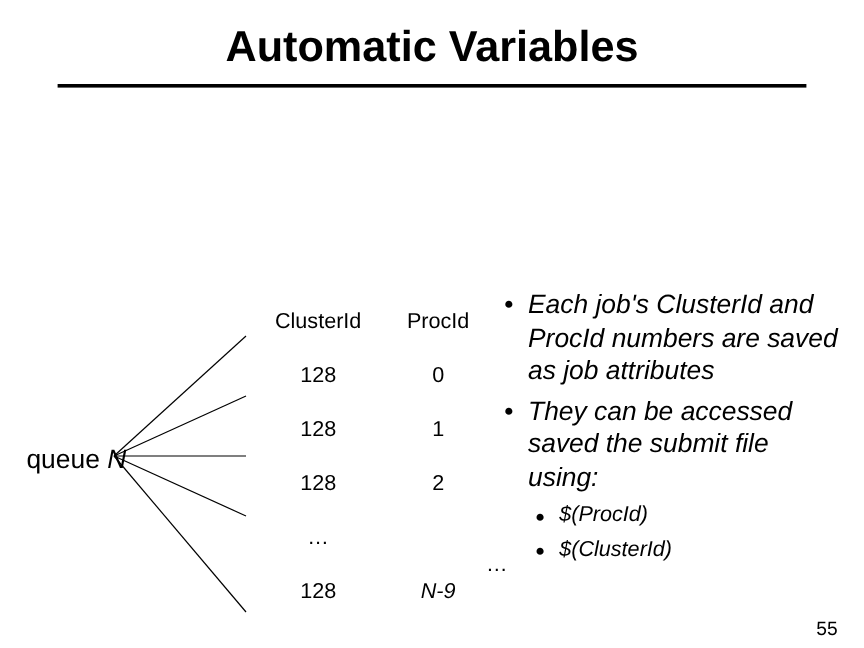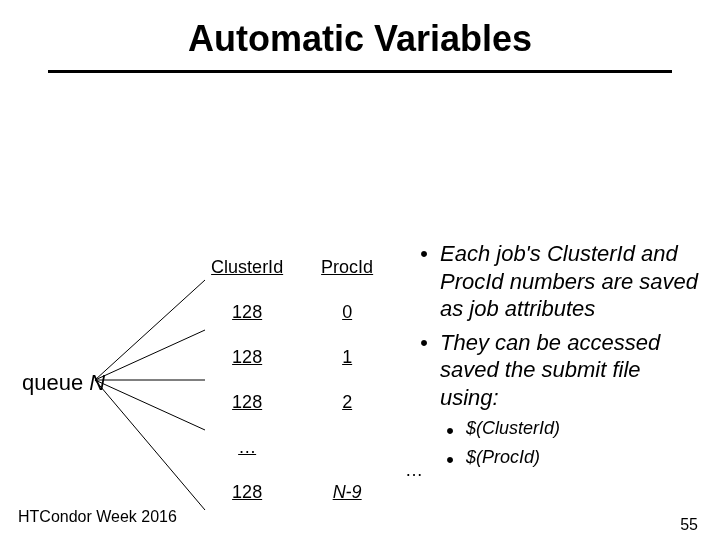--- a/index.html
+++ b/index.html
@@ -7,21 +7,21 @@
   .slide { position: relative; width: 720px; height: 540px; }
   .title { text-align: center; font-size: 36px; font-weight: bold; padding-top: 18px; }
   .hr { height: 3px; background: #000; margin: 10px 48px 0 48px; }
   .content { position: absolute; top: 115px; left: 0; width: 720px; }
 
   .queue-label { position: absolute; left: 22px; top: 255px; font-size: 22px; white-space: nowrap; }
   .queue-label .n { font-style: italic; }
 
   .lines { position: absolute; left: 85px; top: 145px; }
 
-  .table { position: absolute; left: 190px; top: 130px; width: 200px; border-collapse: collapse; text-decoration: underline; }
+  .table { position: absolute; left: 208px; top: 130px; width: 200px; border-collapse: collapse; }
   .table th, .table td { text-align: center; font-size: 18px; padding: 12px 4px; }
   .table th { font-weight: normal; }
   .ellipsis-right { position: absolute; left: 405px; top: 345px; font-size: 18px; }
 
   .bullets { position: absolute; left: 420px; top: 125px; width: 280px; font-size: 22px; line-height: 1.25; }
   .bullets ul { list-style: none; padding-left: 0; }
   .bullets > ul > li { position: relative; padding-left: 20px; margin-bottom: 6px; font-style: italic; }
   .bullets > ul > li::before { content: "•"; position: absolute; left: 0; top: 0; font-size: 22px; }
   .sub { margin-top: 6px; margin-left: 26px; }
   .sub li { position: relative; padding-left: 18px; font-size: 18px; margin-bottom: 2px; }
@@ -84,22 +84,21 @@
     </table>
 
     <div class="ellipsis-right">…</div>
 
     <div class="bullets">
       <ul>
         <li>Each job's ClusterId and ProcId numbers are saved as job attributes</li>
         <li>They can be accessed saved the submit file using:</li>
       </ul>
       <ul class="sub">
+        <li>$(ProcId)</li>
         <li>$(ClusterId)</li>
-        <li>$(ProcId)</li>
       </ul>
     </div>
 
   </div>
 
-  <div class="footer-left">HTCondor Week 2016</div>
   <div class="footer-right">55</div>
 </div>
 
 </body></html>

